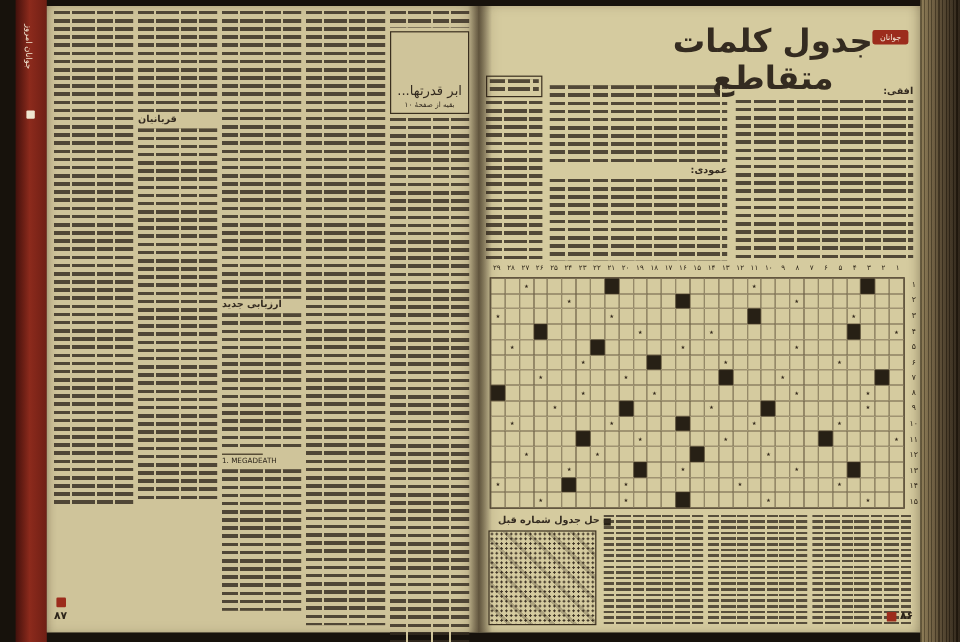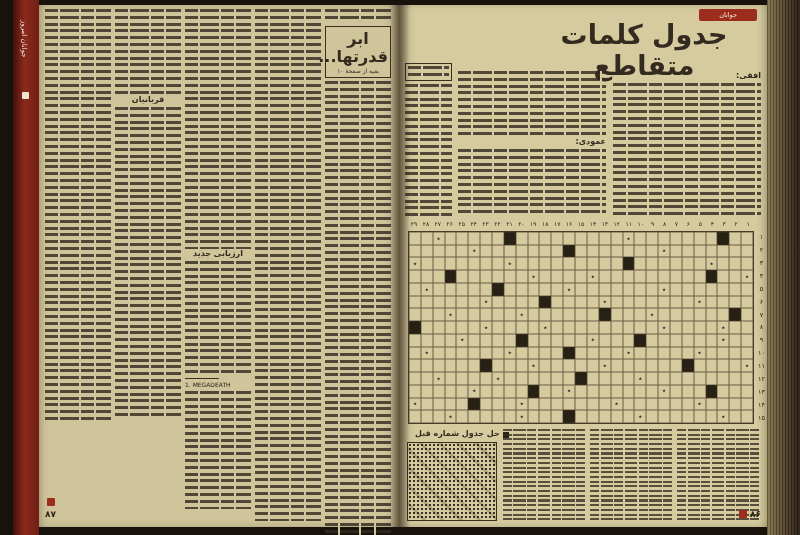--- a/index.html
+++ b/index.html
@@ -38,43 +38,43 @@
       repeating-linear-gradient(90deg, transparent 0 13px, var(--pp) 13px 15px, transparent 15px 34px, var(--pp) 34px 36px),
       repeating-linear-gradient(180deg, rgba(52,43,32,.82) 0 3px, transparent 3px 6.8px);}
   .tl-sm{background-image:
       repeating-linear-gradient(90deg, transparent 0 9px, var(--pp) 9px 10.5px, transparent 10.5px 23px, var(--pp) 23px 24.5px),
       repeating-linear-gradient(180deg, rgba(52,43,32,.78) 0 2.1px, transparent 2.1px 4.7px);}
 
   .col{position:absolute;top:4px;width:66px;}
 
   
   .article-box{border:1px solid var(--line);padding:3px 2px;text-align:center;direction:rtl;background:var(--paper-l);}
-  .article-box .t{font-size:16px;font-weight:bold;line-height:1.1;}
+  .article-box .t{font-size:11px;font-weight:normal;line-height:1.1;margin-top:40px;}
   .article-box .c{font-size:6px;margin-top:2px;}
-  .subhead{font-size:8px;font-weight:bold;text-align:center;direction:rtl;line-height:10px;}
+  .subhead{font-size:8px;font-weight:bold;text-align:left;direction:rtl;line-height:10px;}
   .footnote{direction:ltr;font-size:6px;color:#2c241a;}
   .footnote .rule{width:34px;border-top:1px solid var(--line);margin-bottom:2px;}
 
   
   .ad{position:absolute;left:6px;top:419px;width:137px;height:90px;background:#d2c79c;
     border:2px solid var(--line);box-shadow:inset 0 0 0 3px #d2c79c, inset 0 0 0 4px var(--line);
     direction:rtl;text-align:center;padding:8px 8px 5px;}
   .ad .tag{font-size:6px;}
   .ad .name{font-size:17px;font-weight:bold;margin:1px 0 3px;}
   .ad .adlines{height:14px;margin:0 4px 3px;}
   .ad .phone{font-size:6px;}
 
   
   .pagenum{position:absolute;bottom:8px;display:flex;align-items:center;gap:3px;
     font-size:9px;font-weight:bold;color:#2c241a;}
   .pagenum .logo{width:8px;height:8px;background:var(--red);border-radius:1px;}
 
   
-  .corner-badge{position:absolute;top:4px;right:10px;background:var(--red);color:#f5ecd9;
-    font-size:6.5px;padding:2px 20px;border-radius:2px;direction:rtl;}
+  .corner-badge{position:absolute;top:20px;right:10px;background:var(--red);color:#f5ecd9;
+    font-size:6.5px;padding:2px 6px;border-radius:2px;direction:rtl;}
   .puzzle-title{position:absolute;top:14px;right:8px;width:230px;text-align:center;
     font-size:27px;font-weight:bold;direction:rtl;letter-spacing:-1px;}
   .clue-col{position:absolute;top:66px;height:146px;direction:rtl;}
   .clue-label{font-size:8px;font-weight:bold;direction:rtl;line-height:10px;}
   .gutter-col{position:absolute;left:6px;top:58px;width:47px;height:154px;}
   .gutter-col .hdr{border:1px solid var(--line);padding:2px;margin-bottom:3px;}
 
   #cw-colnums{position:absolute;left:9px;top:214px;width:346px;height:10px;display:grid;
     grid-template-columns:repeat(29,1fr);direction:rtl;font-size:6px;color:#2f2619;text-align:center;}
   #cw-colnums span{line-height:10px;}

